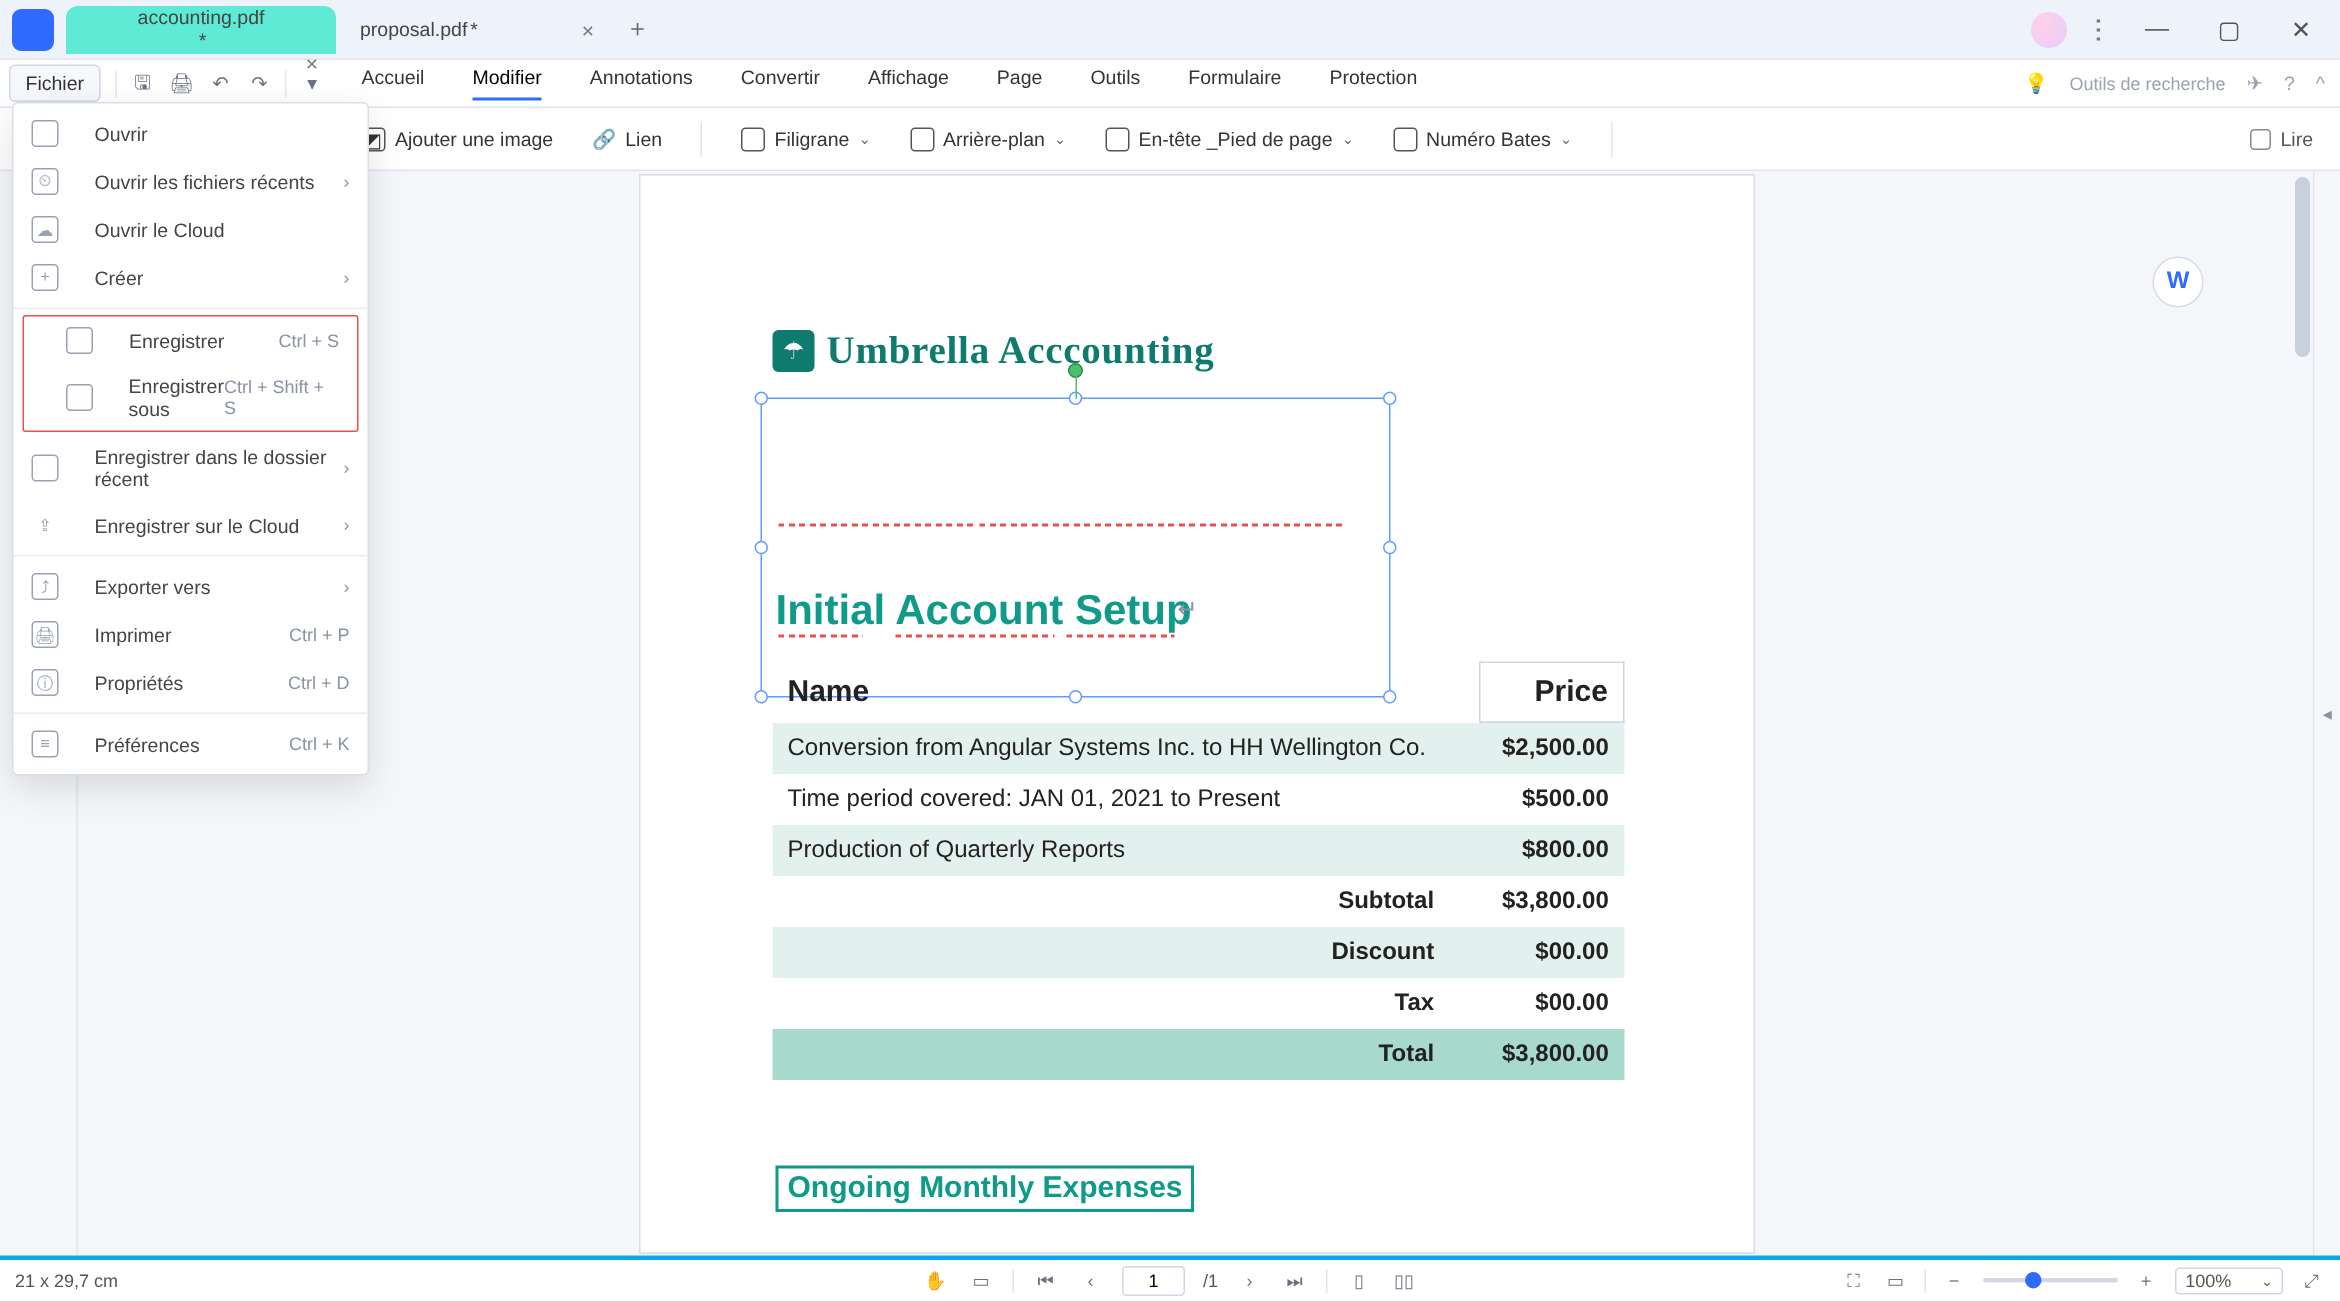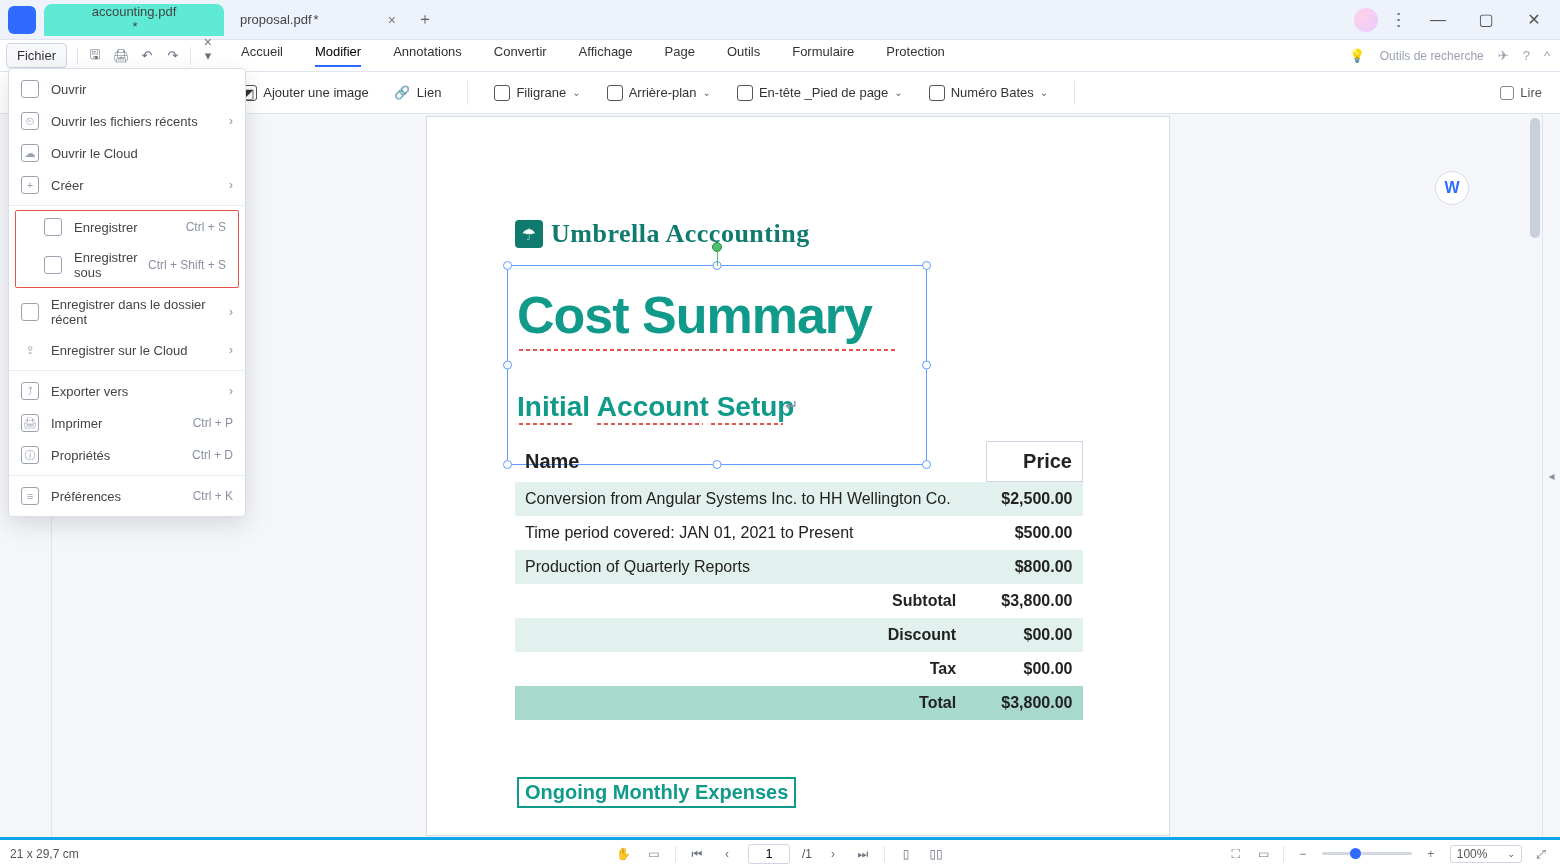--- a/index.html
+++ b/index.html
@@ -35,21 +35,21 @@
 .ribbon .chev { font-size: 10px; color: #666; }
 .ribbon .ricon { width:16px; height:16px; border:1.5px solid #555; border-radius:3px; display:inline-block;}
 .ribbon .rsep { width:1px; height:24px; background:#e1e5ef; }
 .ribbon .read { margin-left:auto; margin-right:18px; display:flex; align-items:center; gap:6px; color:#555;}
 .ribbon .checkbox { width:14px; height:14px; border:1.5px solid #888; border-radius:3px;}
 
 
 .file-menu { position: absolute; left: 8px; top: 68px; width: 238px; background: #fff; border: 1px solid #d9dee9; box-shadow: 0 8px 24px rgba(0,0,0,0.12); border-radius: 4px; z-index: 50; font-size: 13px; color: #444; padding: 4px 0; }
 .fm-item { display: flex; align-items: center; padding: 7px 12px; }
 .fm-item .ic { width: 18px; height: 18px; margin-right: 12px; border: 1.4px solid #9aa2b2; border-radius: 3px; display:flex; align-items:center; justify-content:center; font-size:11px; color:#9aa2b2;}
-.fm-item .lbl { flex: 1; }
+.fm-item .lbl { flex: 1; margin-left: 12px; }
 .fm-item .sc { color: #8a91a2; font-size: 12px; }
 .fm-item .arr { color: #8a91a2; font-size: 12px; }
 .fm-sep { height: 1px; background: #e9ecf3; margin: 4px 0; }
 .fm-group-red { border: 1.5px solid #e5534b; border-radius: 2px; margin: 2px 6px; padding-left: 16px; }
 
 
 .workspace { position: absolute; left: 0; top: 114px; right: 0; bottom: 30px; background: #f5f6f9; display: flex; }
 .left-rail { width: 52px; border-right: 1px solid #e0e4ee; display:flex; justify-content:center; padding-top:330px;}
 .left-rail .handle { color:#8a91a2; font-size:12px;}
 .right-rail { width: 18px; border-left:1px solid #e0e4ee; display:flex; align-items:center; justify-content:center;}
@@ -289,21 +289,20 @@
       <div class="selbox green-dot">
         <div class="handle-dot h-nw"></div>
         <div class="handle-dot h-n"></div>
         <div class="handle-dot h-ne"></div>
         <div class="handle-dot h-w"></div>
         <div class="handle-dot h-e"></div>
         <div class="handle-dot h-sw"></div>
         <div class="handle-dot h-s"></div>
         <div class="handle-dot h-se"></div>
       </div>
-      <h1>Cost Summary</h1>
       <div class="squiggle sq1"></div>
       <div class="squiggle sq2"></div>
       <h2>Initial Account Setup</h2>
       <span class="caret-mark">↵</span>
       <div class="squiggle sq3"></div>
       <div class="squiggle sq4"></div>
       <div class="squiggle sq5"></div>
 
       <table class="tbl">
         <thead>

